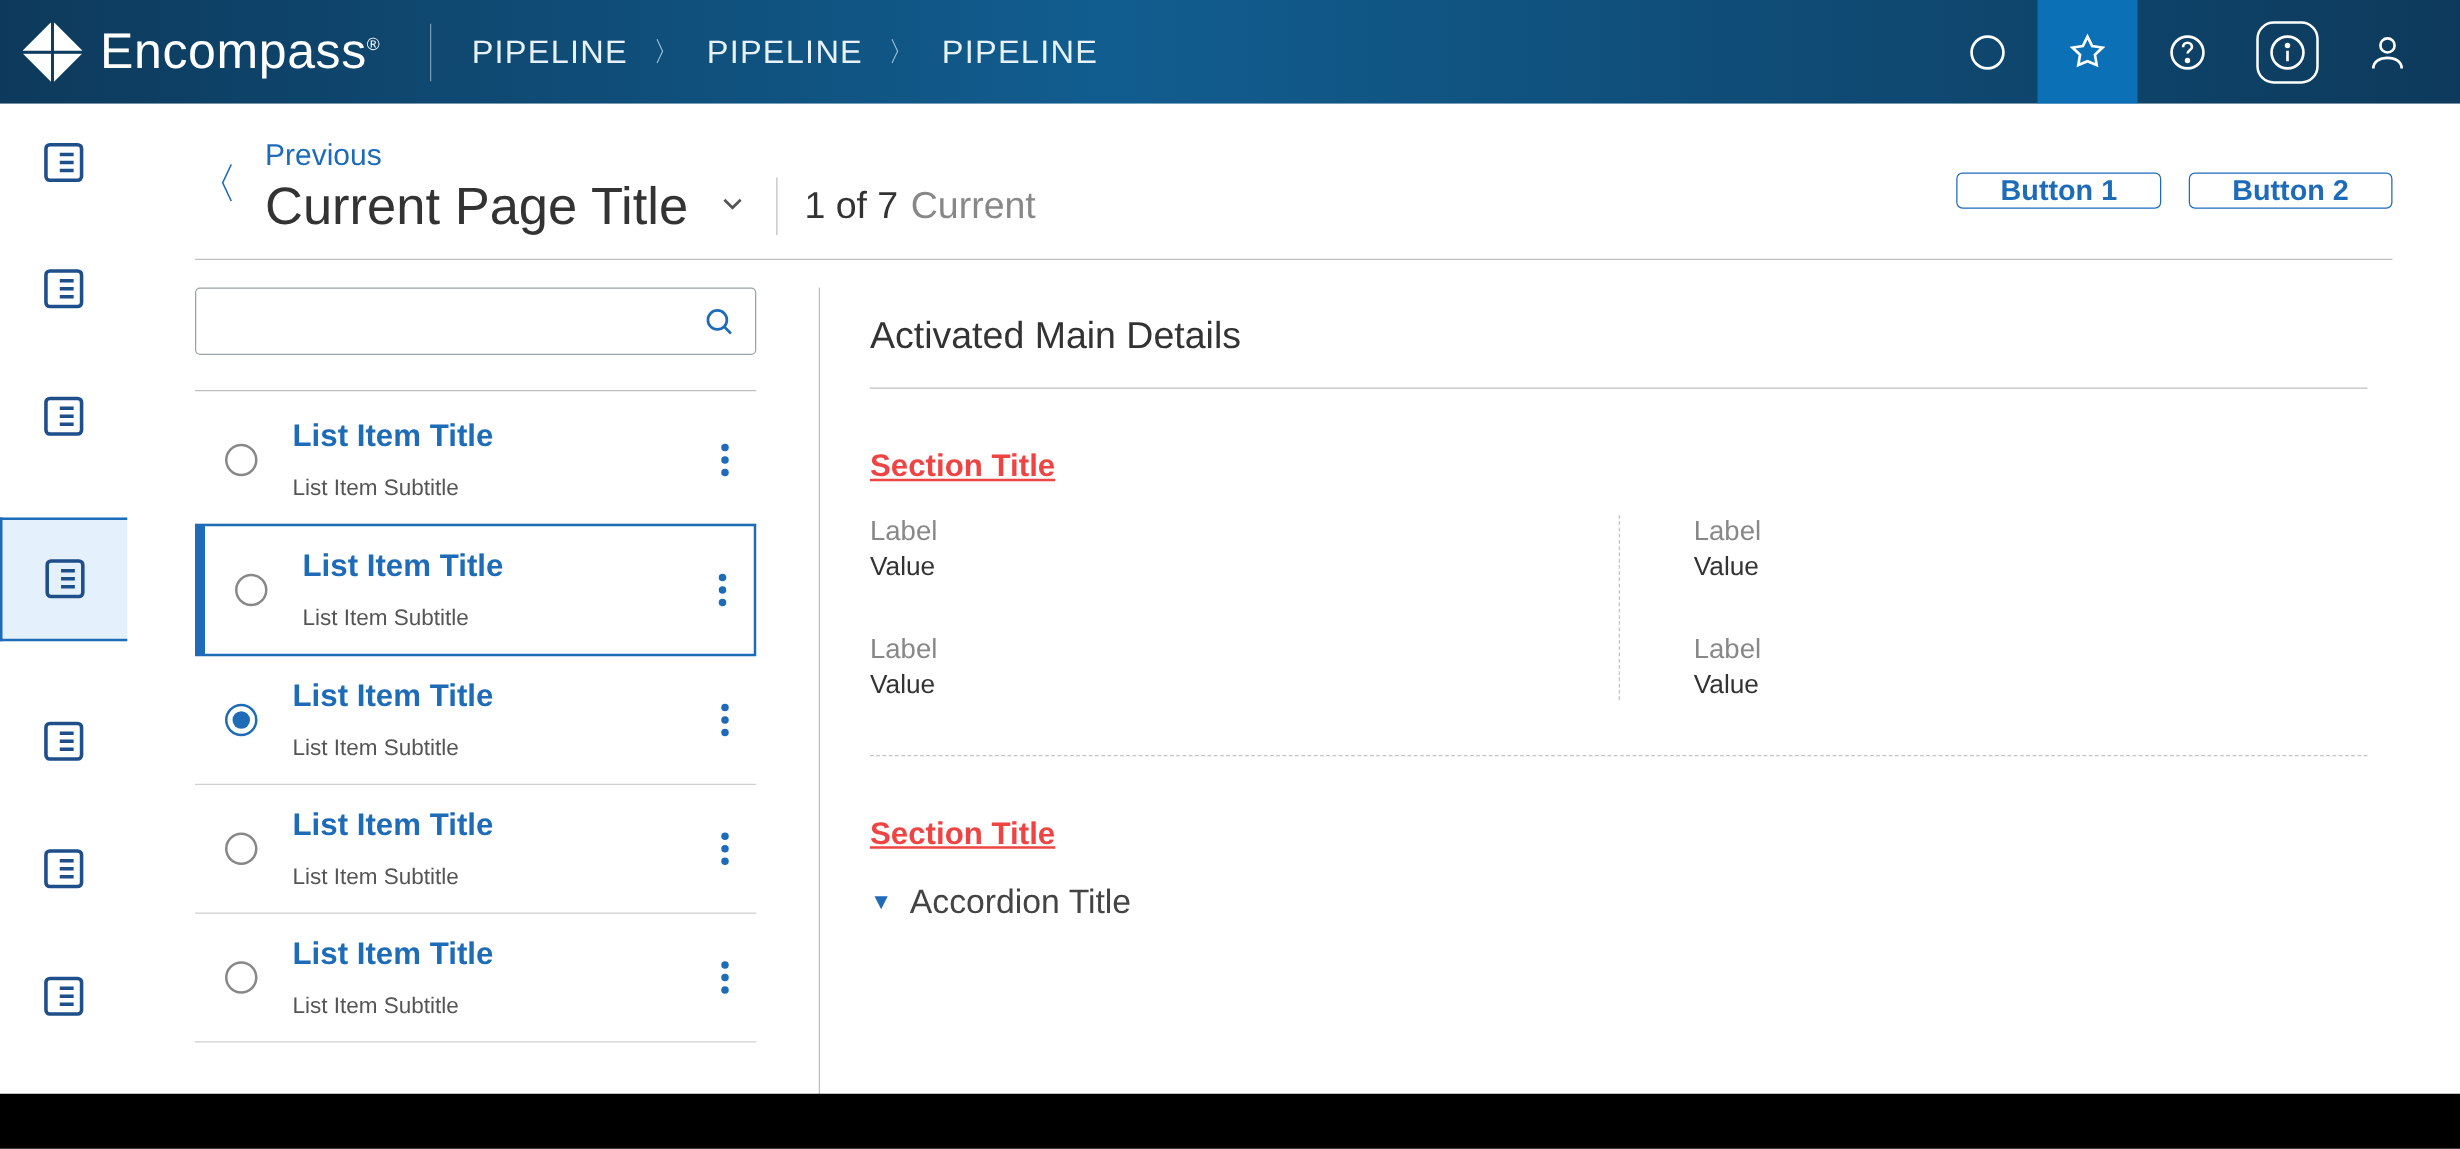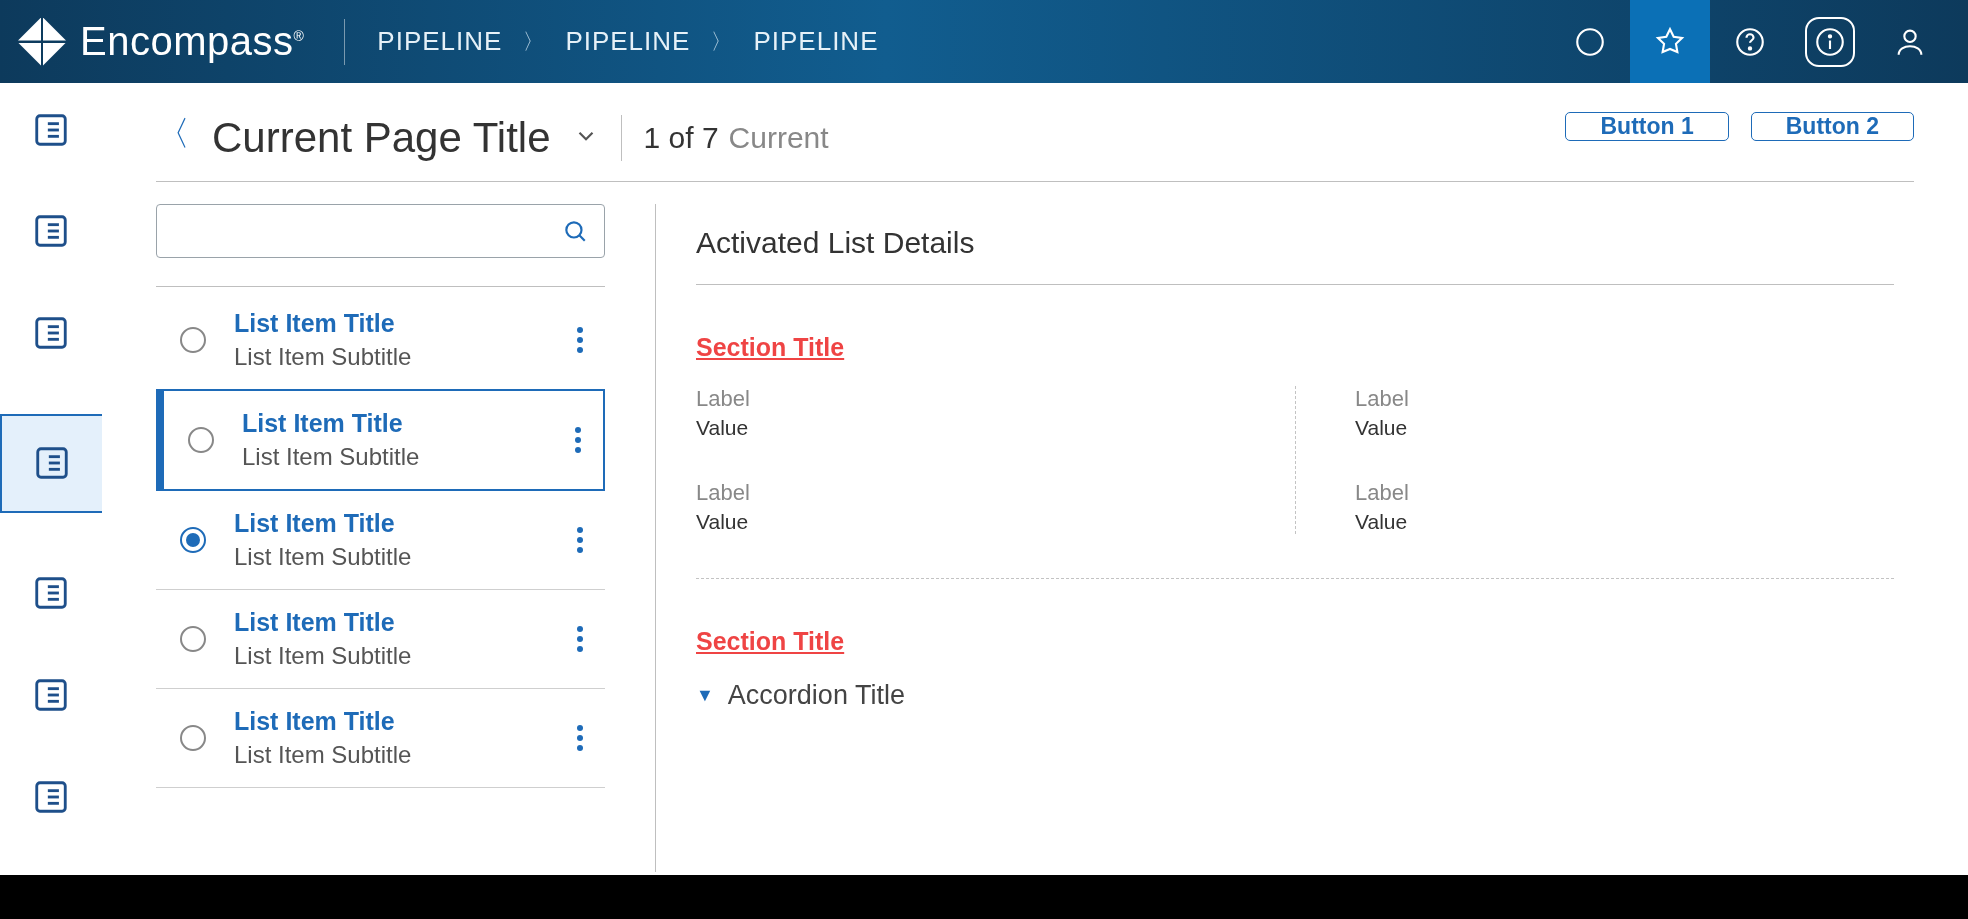--- a/index.html
+++ b/index.html
@@ -127,21 +127,21 @@
   margin-top: -1px;
 }
 .radio {
   width: 26px; height: 26px; border-radius: 50%;
   border: 2px solid #888; flex-shrink: 0;
 }
 .radio.checked { border-color: #1e6bb8; display:flex; align-items:center; justify-content:center; }
 .radio.checked::after { content:""; width:14px; height:14px; background:#1e6bb8; border-radius:50%; }
 .li-texts { flex: 1; }
 .li-title { color: #1e6bb8; font-size: 25px; font-weight: 600; }
-.li-sub { color: #555; font-size: 24px; margin-top: 5px; }
+.li-sub { color: #555; font-size: 18px; margin-top: 16px; }
 .kebab { display:flex; flex-direction:column; gap:4px; padding: 4px 8px; }
 .kebab span { width:6px; height:6px; background:#1e6bb8; border-radius:50%; }
 
 .right-pane { flex: 1; padding-right: 20px; }
 .detail-title { font-size: 30px; color: #333; margin: 22px 0 24px; }
 .right-pane hr.solid { border:none; border-top: 1px solid #bfbfbf; }
 .section-title { font-size: 25px; font-weight: 600; text-decoration: underline; color:#ef4444; margin: 48px 0 24px; }
 .field-grid {
   display: grid; grid-template-columns: 1fr 1fr; column-gap: 40px; row-gap: 40px;
   position: relative;
@@ -307,20 +307,21 @@
         <line x1="10" y1="16" x2="17" y2="16"></line>
       </svg>
   </div>
 </div>
 
 <div class="main">
   <div class="page-head">
     <div class="page-head-left">
       <div class="back-chevron">〈</div>
       <div class="title-block">
+        <div class="prev-link">Previous</div>
         <div class="page-title-row">
           <div class="page-title">Current Page Title</div>
           <div class="title-dd">
             <svg width="26" height="26" viewBox="0 0 24 24" fill="none" stroke="#555" stroke-width="2">
                 <path d="M6 9l6 6 6-6"></path>
               </svg>
           </div>
           <div class="vline"></div>
           <div class="count-text">
             <span>1 of 7</span><span class="muted">Current</span>
@@ -403,21 +404,21 @@
             <div class="kebab">
               <span></span>
               <span></span>
               <span></span>
             </div>
           </div>
         </div>
     </div>
 
     <div class="right-pane">
-      <div class="detail-title">Activated List Details</div>
+      <div class="detail-title">Activated Main Details</div>
       <hr class="solid">
       <div class="section-title">Section Title</div>
       <div class="field-grid">
         <div class="field">
           <div class="flabel">Label</div>
           <div class="fvalue">Value</div>
         </div>
         <div class="field col2">
           <div class="flabel">Label</div>
           <div class="fvalue">Value</div>

